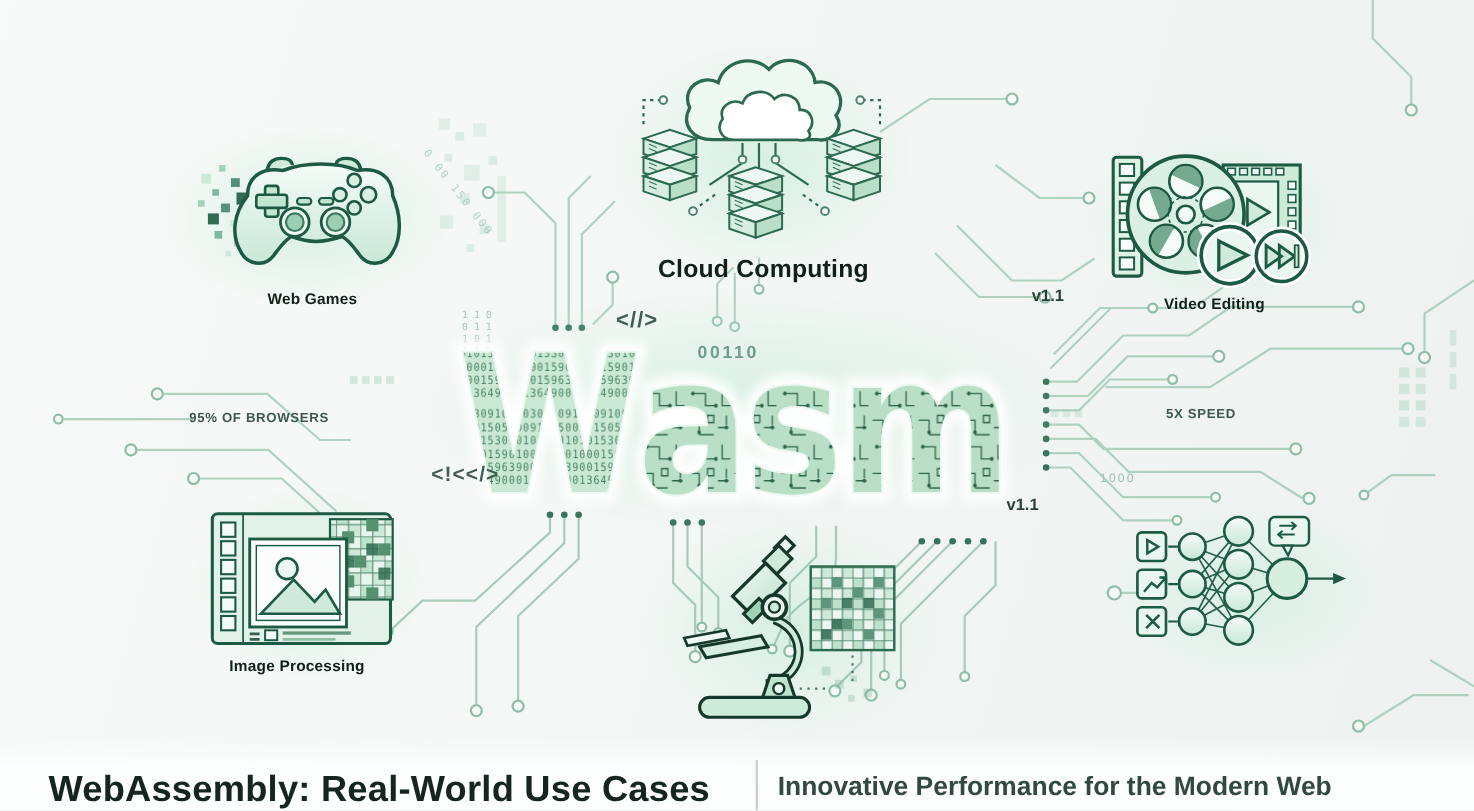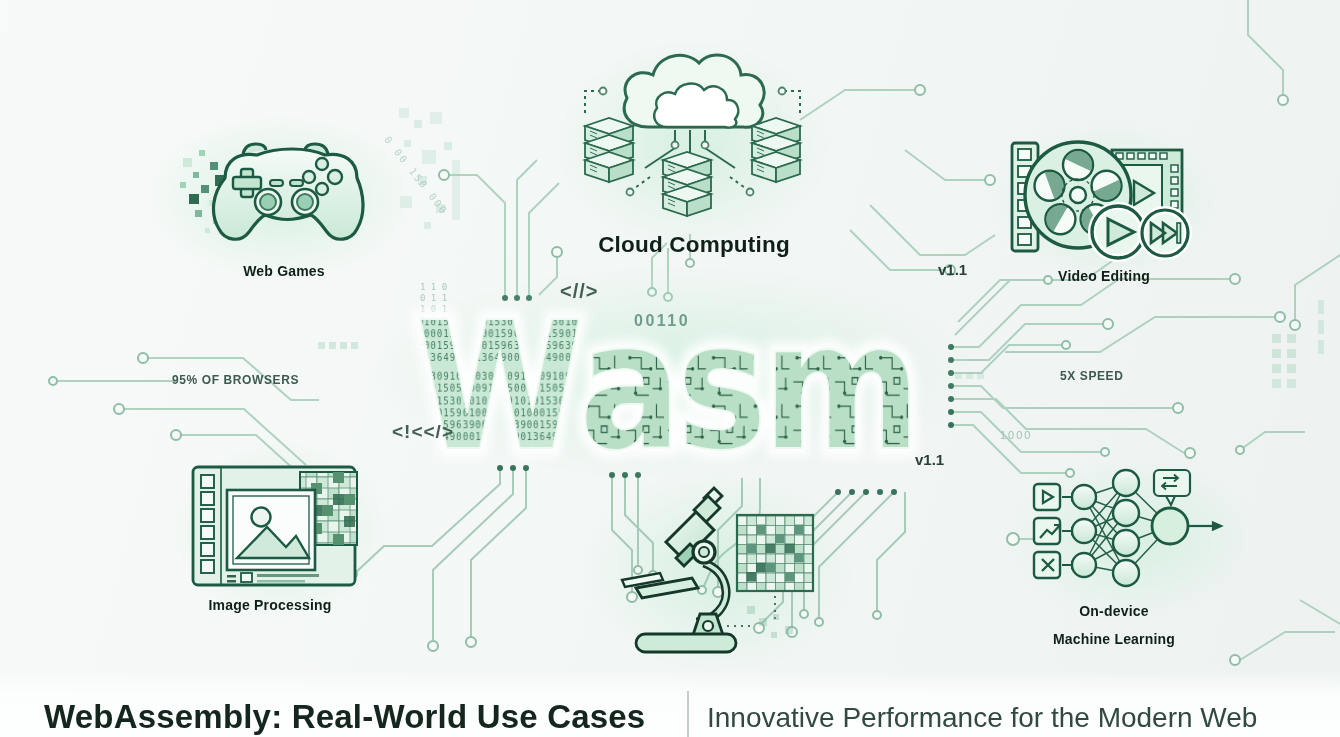--- a/index.html
+++ b/index.html
@@ -16,21 +16,21 @@
   .ver{position:absolute;font-weight:700;color:#2a3f38;font-size:15px;z-index:5;}
   .code{position:absolute;font-weight:700;color:#425e54;font-size:20px;
     letter-spacing:1px;z-index:5;white-space:nowrap;}
   .faint{position:absolute;color:#8fbba7;z-index:1;white-space:pre-line;}
   .wm{font-family:"DejaVu Sans",sans-serif;font-weight:700;font-size:160px;
     letter-spacing:-5px;text-anchor:middle;}
   .wm-back{fill:#ffffff;stroke:#ffffff;stroke-width:16;opacity:.95;}
   .wm-front{stroke:#edf8f1;stroke-width:1.6;}
   .footer-title{position:absolute;left:44px;top:698px;font-size:33px;font-weight:700;
     color:#15261e;letter-spacing:.2px;z-index:6;white-space:nowrap;text-align:right;}
-  .footer-sub{position:absolute;left:707px;top:702px;font-size:28px;font-weight:400;
+  .footer-sub{position:absolute;left:707px;top:702px;font-size:24px;font-weight:700;
     color:#32493f;z-index:6;white-space:nowrap;}
   .footer-divider{position:absolute;left:687px;top:691px;width:2px;height:46px;
     background:#c2cfc8;z-index:6;}
   .footer-band{position:absolute;left:0;right:0;top:670px;height:67px;
     background:linear-gradient(rgba(251,253,252,0),rgba(253,255,254,.9) 40%,#fdfffe);z-index:3;}
   svg{display:block;}
 </style>
 </head>
 <body>
 
@@ -559,24 +559,20 @@
         <path d="M171,58 h24"></path>
         <path d="M195,54.5 l8,3.5 -8,3.5 z" fill="#1d5a43"></path>
       </g>
       <g>
         <rect x="136" y="2" width="36" height="26" rx="5" stroke-width="2.2" fill="#e9f7ee"></rect>
         <path d="M148,28 l5,9 4,-9 z" stroke-width="2" fill="#e9f7ee"></path>
         <path d="M145,10 h14 M159,18 h-14 M156,6.5 l4,3.5 -4,3.5 M148,14.5 l-4,3.5 4,3.5" stroke-width="1.8"></path>
       </g>
     </g>
   </svg>
-  <div class="label" style="left:994px;top:597px;width:240px;line-height:28px;">
-    <div>On-device</div>
-    <div>Machine Learning</div>
-  </div>
 
   <div class="stat" style="left:172px;top:373px;">95% OF BROWSERS</div>
   <div class="stat" style="left:1060px;top:369px;">5X SPEED</div>
   <div class="ver" style="left:938px;top:261px;">v1.1</div>
   <div class="ver" style="left:915px;top:451px;">v1.1</div>
   <div class="code" style="left:560px;top:280px;">&lt;//&gt;</div>
   <div class="code" style="left:392px;top:421px;font-size:19px;">&lt;!&lt;&lt;/&gt;</div>
   <div class="code" style="left:634px;top:312px;font-size:16px;letter-spacing:2.5px;color:#6f9c8b;z-index:5;">00110</div>
   <div class="code" style="left:968px;top:429px;font-size:11px;letter-spacing:2px;color:#9fc2b2;font-weight:400;margin-left:32px;">1000</div>
 

